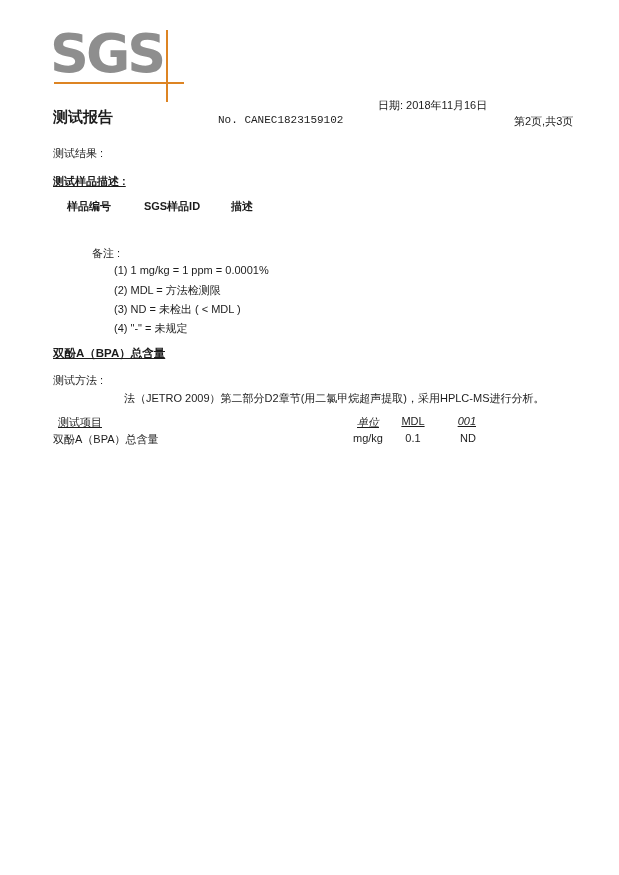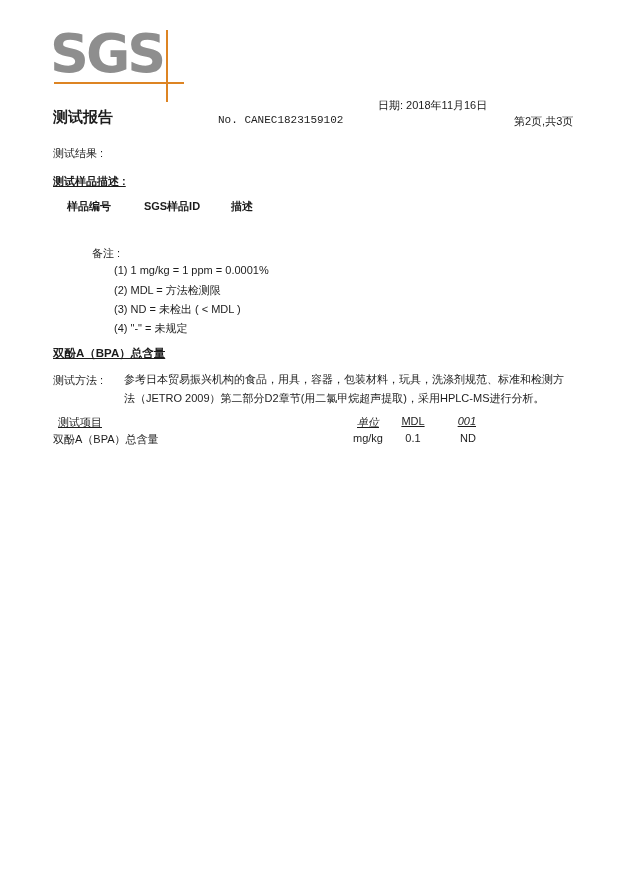--- a/index.html
+++ b/index.html
@@ -91,21 +91,20 @@
   </div>
 
   <div class="abs t11 notes-label">备注 :</div>
   <div class="abs t11 note-line" style="top:264px;">(1) 1 mg/kg = 1 ppm = 0.0001%</div>
   <div class="abs t11 note-line" style="top:283px;">(2) MDL = 方法检测限</div>
   <div class="abs t11 note-line" style="top:302px;">(3) ND = 未检出 ( &lt; MDL )</div>
   <div class="abs t11 note-line" style="top:321px;">(4) "-" = 未规定</div>
 
   <div class="abs bold und bpa-heading">双酚A（BPA）总含量</div>
   <div class="abs t11 method-label">测试方法 :</div>
-  <div class="abs t11 method-l1">参考日本贸易振兴机构的食品，用具，容器，包装材料，玩具，洗涤剂规范、标准和检测方</div>
   <div class="abs t11 method-l2">法（JETRO 2009）第二部分D2章节(用二氯甲烷超声提取)，采用HPLC-MS进行分析。</div>
 
   <div>
     <span class="abs t11 und rt-c1h rt-h">测试项目</span>
     <span class="abs t11 und ital rt-c2 rt-h">单位</span>
     <span class="abs t11 und rt-c3 rt-h">MDL</span>
     <span class="abs t11 und ital rt-c4 rt-h">001</span>
     <span class="abs t11 rt-c1 rt-d">双酚A（BPA）总含量</span>
     <span class="abs t11 rt-c2 rt-d">mg/kg</span>
     <span class="abs t11 rt-c3 rt-d">0.1</span>

